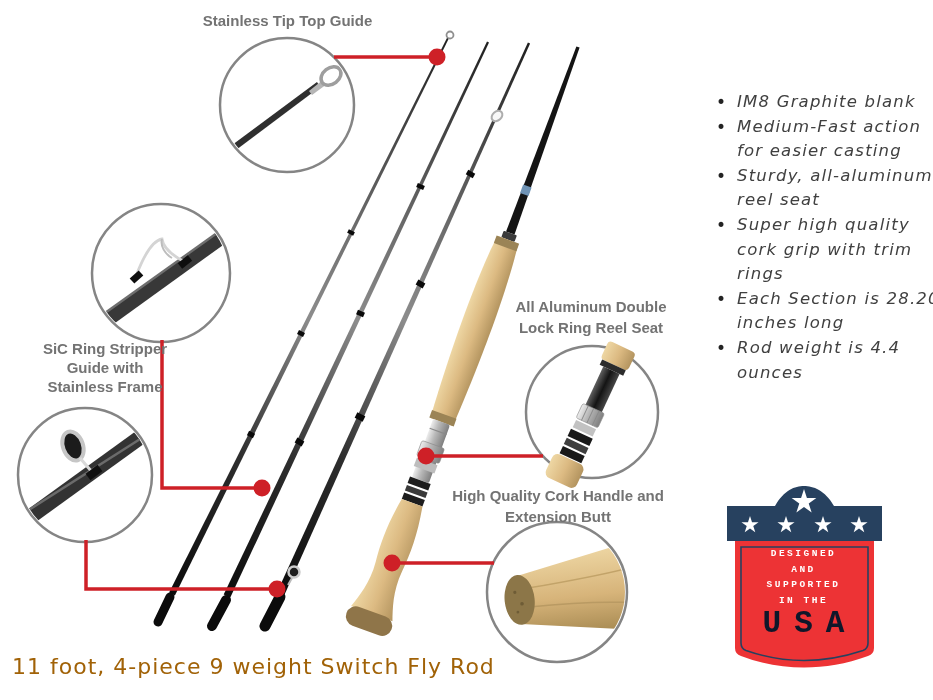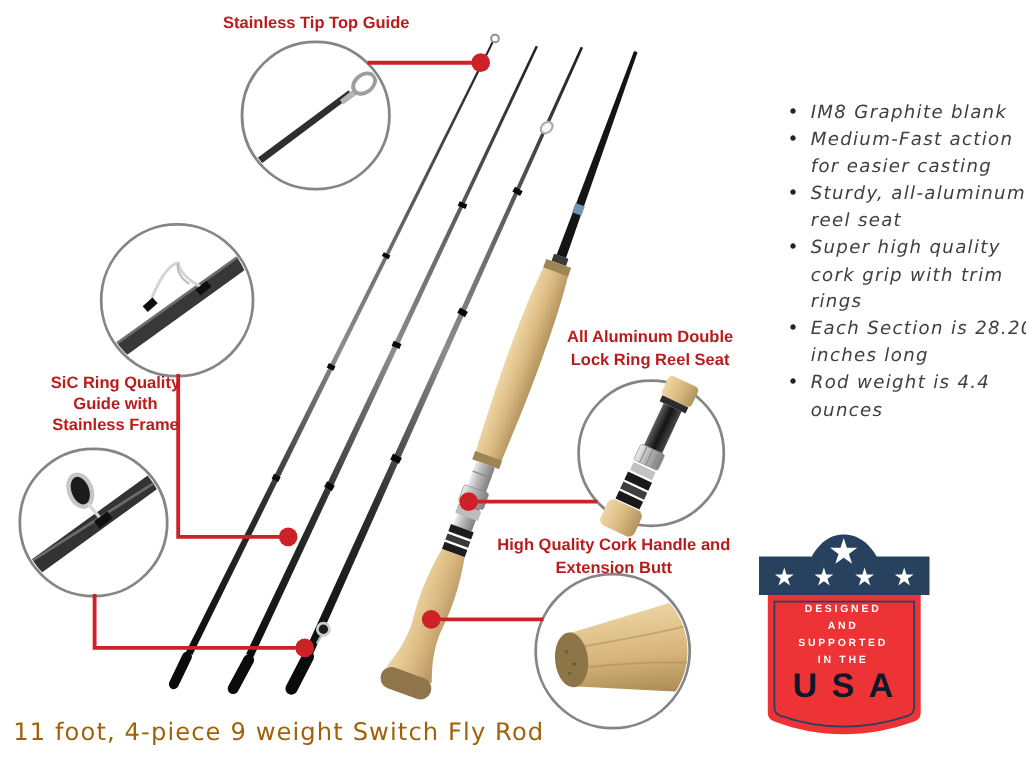--- a/index.html
+++ b/index.html
@@ -14,37 +14,37 @@
          font-family:"Liberation Sans",sans-serif;color:#1a1a1a;}
   #scene{position:absolute;left:0;top:0;}
 
   
   .callout-circle{fill:#fff;stroke:var(--circle-stroke);stroke-width:2.5px;}
   .red-line{stroke:var(--connector-red);stroke-width:3.5px;fill:none;}
   .red-dot{fill:var(--connector-red);}
 
   
   .callout-label{position:absolute;font-weight:700;font-size:15px;line-height:20px;
-                 text-align:center;color:#b91c1c;white-space:pre-line;}
+                 text-align:center;color:#737373;white-space:pre-line;}
   .nowrap{white-space:nowrap;}
 
   
   .brand{position:absolute;left:690px;top:22px;width:215px;text-align:center;
          font-family:"DejaVu Sans",sans-serif;font-weight:400;color:#101010;
          font-size:30px;letter-spacing:9px;line-height:33px;}
   .brand .reg{font-size:11px;letter-spacing:0;vertical-align:baseline;}
   .features{position:absolute;left:714px;top:90px;width:254px;margin:0;padding:0;
             list-style:none;font-family:"DejaVu Sans",sans-serif;font-size:16.5px;
             letter-spacing:1.2px;line-height:24.6px;color:#404040;font-style:italic;}
   .features li{position:relative;padding-left:23px;white-space:pre-line;}
   .features li::before{content:"\2022";position:absolute;left:2px;top:0;
                        font-size:17px;color:#232323;}
 
   
-  .badge-wrap{position:absolute;left:685px;top:482px;width:163px;height:192px;}
+  .badge-wrap{position:absolute;left:722px;top:482px;width:163px;height:192px;font-family:Liberation Mono, monospace;}
   .badge-navy-fill{fill:var(--badge-navy);}
   .badge-red-fill{fill:var(--badge-red);}
   .badge-pinstripe{fill:none;stroke:var(--badge-navy);stroke-width:1.6px;}
   .badge-star{fill:#fff;}
   .badge-text{position:absolute;left:0;top:64px;width:100%;text-align:center;color:#fff;
               font-weight:700;font-size:9.5px;letter-spacing:2.5px;line-height:15.5px;
               white-space:pre-line;}
   .badge-usa{position:absolute;left:0;top:124px;width:100%;text-align:center;color:#0f172a;
              font-weight:700;font-size:31px;letter-spacing:13px;text-indent:13px;}
 
@@ -213,21 +213,21 @@
 
       <path class="red-line" d="M434,456 L543,456"></path>
       <circle class="red-dot" cx="426" cy="456" r="8.5"></circle>
 
       <path class="red-line" d="M400,563 L494,563"></path>
       <circle class="red-dot" cx="392" cy="563" r="8.5"></circle>
     </g>
   </svg>
 
   <div class="callout-label nowrap" style="left:185px;top:11px;width:205px;">Stainless Tip Top Guide</div>
-  <div class="callout-label" style="left:10px;top:339px;width:190px;line-height:19px;">SiC Ring Quality
+  <div class="callout-label" style="left:10px;top:339px;width:190px;line-height:19px;">SiC Ring Stripper
 Guide with
 Stainless Frame</div>
   <div class="callout-label" style="left:496px;top:296px;width:190px;line-height:21px;">All Aluminum Double
 Lock Ring Reel Seat</div>
   <div class="callout-label" style="left:438px;top:485px;width:240px;line-height:21px;">High Quality Cork Handle and
 Extension Butt</div>
 
 
   <ul class="features">
     <li>IM8 Graphite blank</li>

